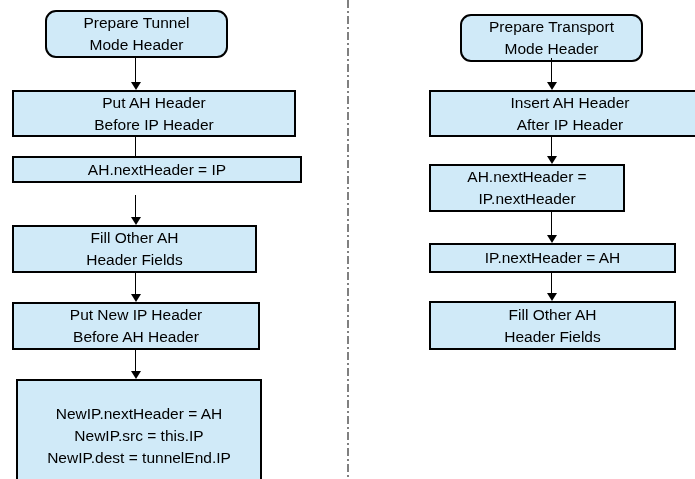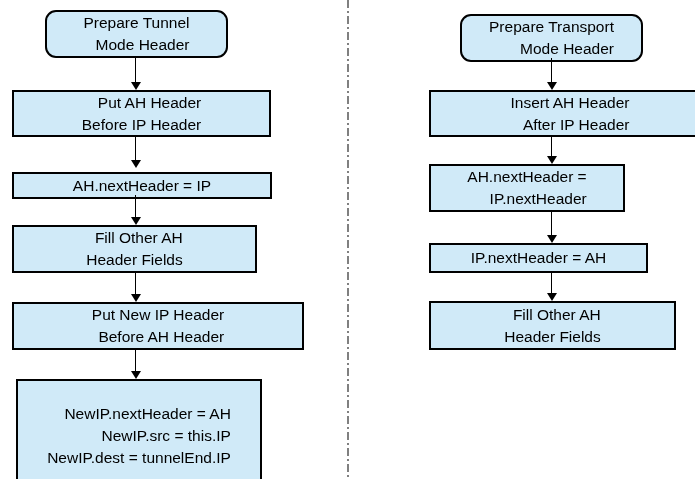--- a/index.html
+++ b/index.html
@@ -20,21 +20,21 @@
     color: #000;
     overflow: hidden;
   }
   .node {
     position: absolute;
     background: var(--box-fill);
     border: 2px solid var(--box-border);
     display: flex;
     align-items: center;
     justify-content: center;
-    text-align: right;
+    text-align: center;
     white-space: pre-line;
     font-size: 15.5px;
     line-height: 22px;
   }
   .node.rounded { border-radius: 11px; }
   .arrow {
     position: absolute;
     width: 11px;
     display: flex;
     flex-direction: column;
@@ -70,44 +70,44 @@
 
   <div>
     <div class="node rounded" style="left:45px; top:10px; width:183px; height:48px">Prepare Tunnel
 Mode Header</div>
 
     <div class="arrow" style="left:130px; top:58px; height:32px">
         <i class="shaft"></i>
         <i class="head"></i>
       </div>
 
-    <div class="node" style="left:12px; top:90px; width:259px; height:47px">Put AH Header
+    <div class="node" style="left:12px; top:90px; width:284px; height:47px">Put AH Header
 Before IP Header</div>
 
     <div class="arrow" style="left:130px; top:137px; height:31px">
         <i class="shaft"></i>
         <i class="head"></i>
       </div>
 
-    <div class="node" style="left:12px; top:172px; width:260px; height:27px">AH.nextHeader = IP</div>
+    <div class="node" style="left:12px; top:156px; width:290px; height:27px">AH.nextHeader = IP</div>
 
     <div class="arrow" style="left:130px; top:195px; height:30px">
         <i class="shaft"></i>
         <i class="head"></i>
       </div>
 
     <div class="node" style="left:12px; top:225px; width:245px; height:48px">Fill Other AH
 Header Fields</div>
 
     <div class="arrow" style="left:130px; top:273px; height:29px">
         <i class="shaft"></i>
         <i class="head"></i>
       </div>
 
-    <div class="node" style="left:12px; top:302px; width:292px; height:48px">Put New IP Header
+    <div class="node" style="left:12px; top:302px; width:248px; height:48px">Put New IP Header
 Before AH Header</div>
 
     <div class="arrow" style="left:130px; top:350px; height:29px">
         <i class="shaft"></i>
         <i class="head"></i>
       </div>
 
     <div class="node" style="left:16px; top:379px; width:246px; height:113px">NewIP.nextHeader = AH
 NewIP.src = this.IP
 NewIP.dest = tunnelEnd.IP</div>
@@ -131,21 +131,21 @@
       </div>
 
     <div class="node" style="left:429px; top:164px; width:196px; height:48px">AH.nextHeader =
 IP.nextHeader</div>
 
     <div class="arrow" style="left:546px; top:212px; height:31px">
         <i class="shaft"></i>
         <i class="head"></i>
       </div>
 
-    <div class="node" style="left:429px; top:243px; width:219px; height:30px">IP.nextHeader = AH</div>
+    <div class="node" style="left:429px; top:243px; width:247px; height:30px">IP.nextHeader = AH</div>
 
     <div class="arrow" style="left:546px; top:273px; height:28px">
         <i class="shaft"></i>
         <i class="head"></i>
       </div>
 
     <div class="node" style="left:429px; top:301px; width:247px; height:49px">Fill Other AH
 Header Fields</div>
   </div>
 

